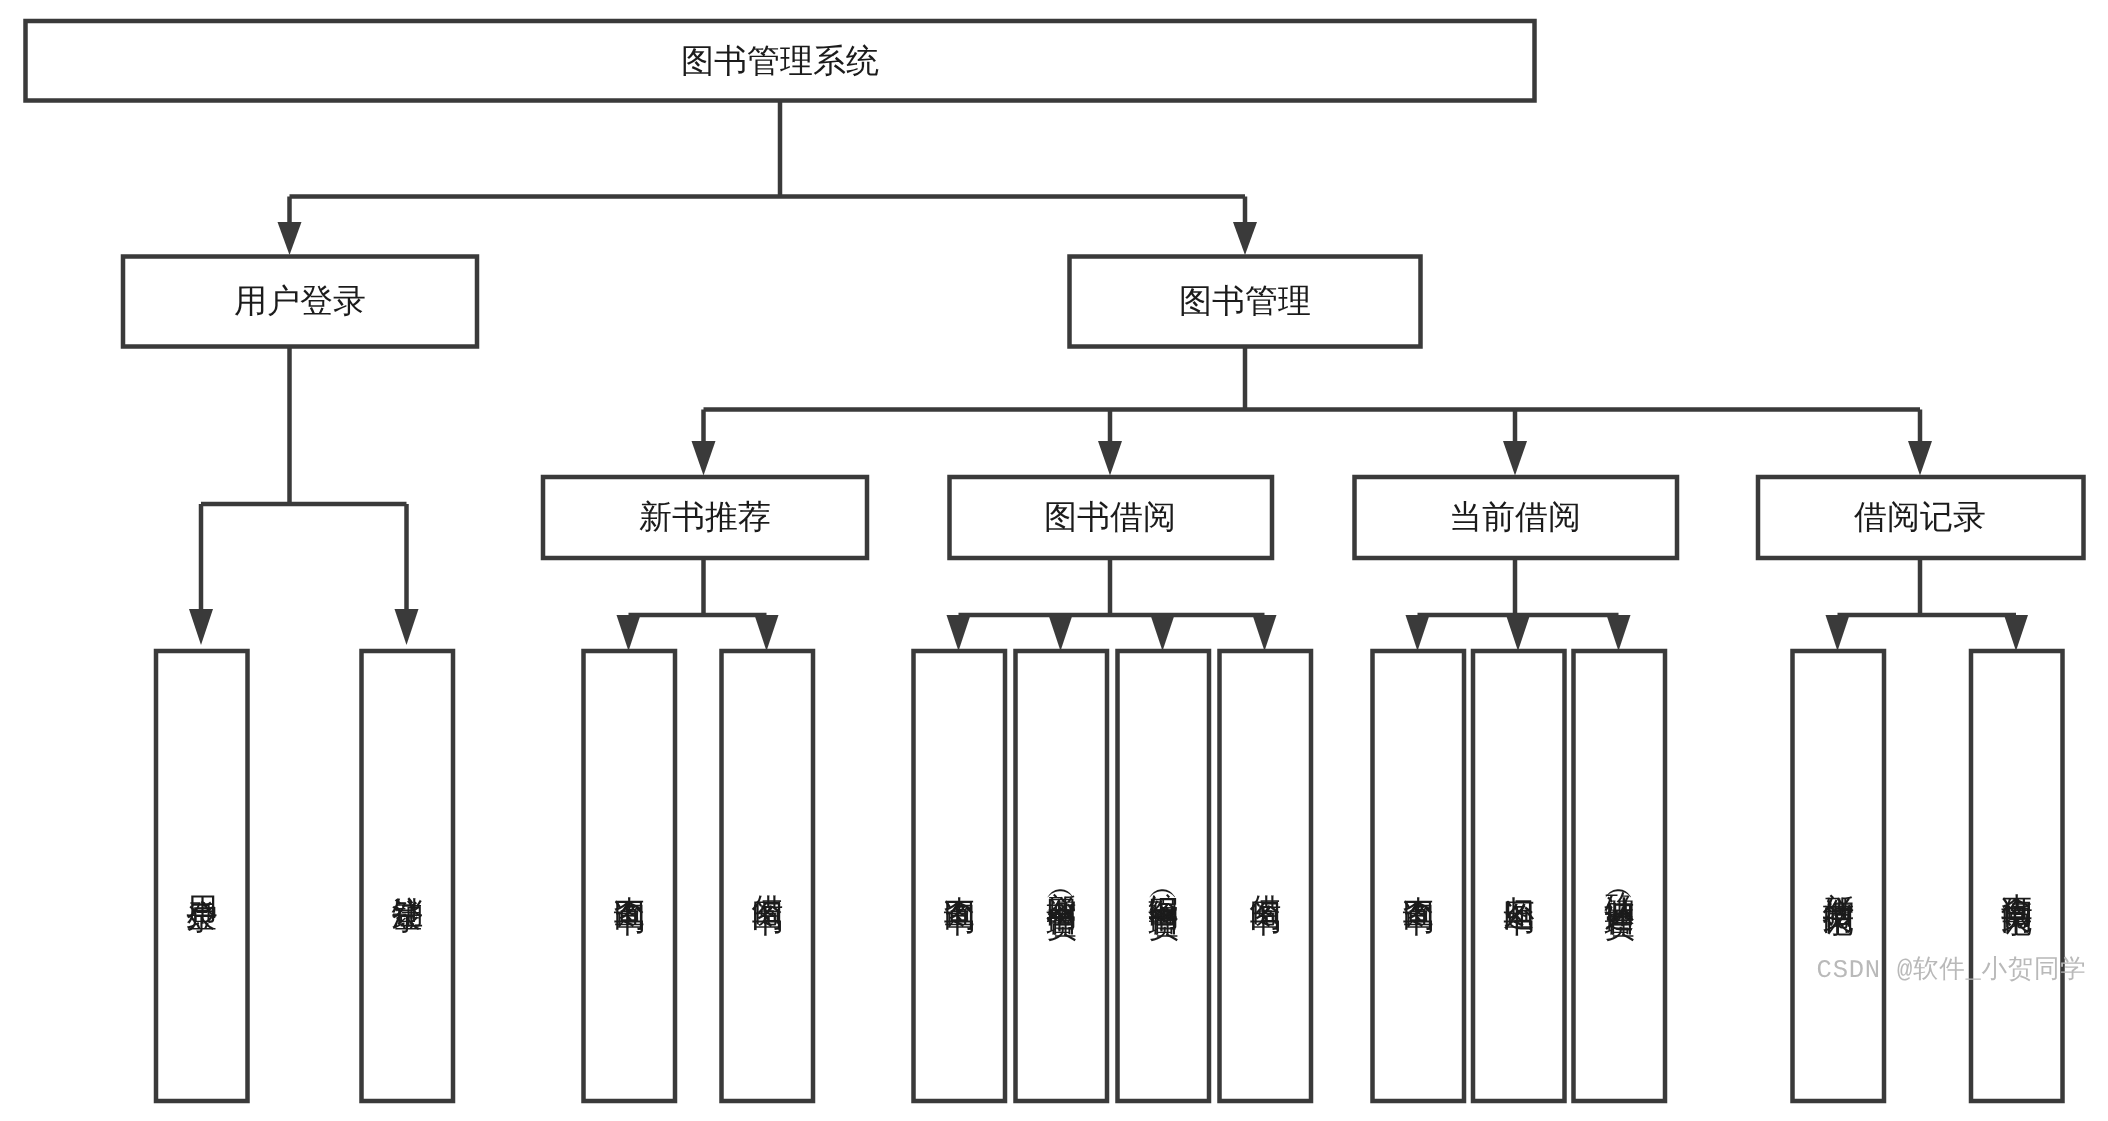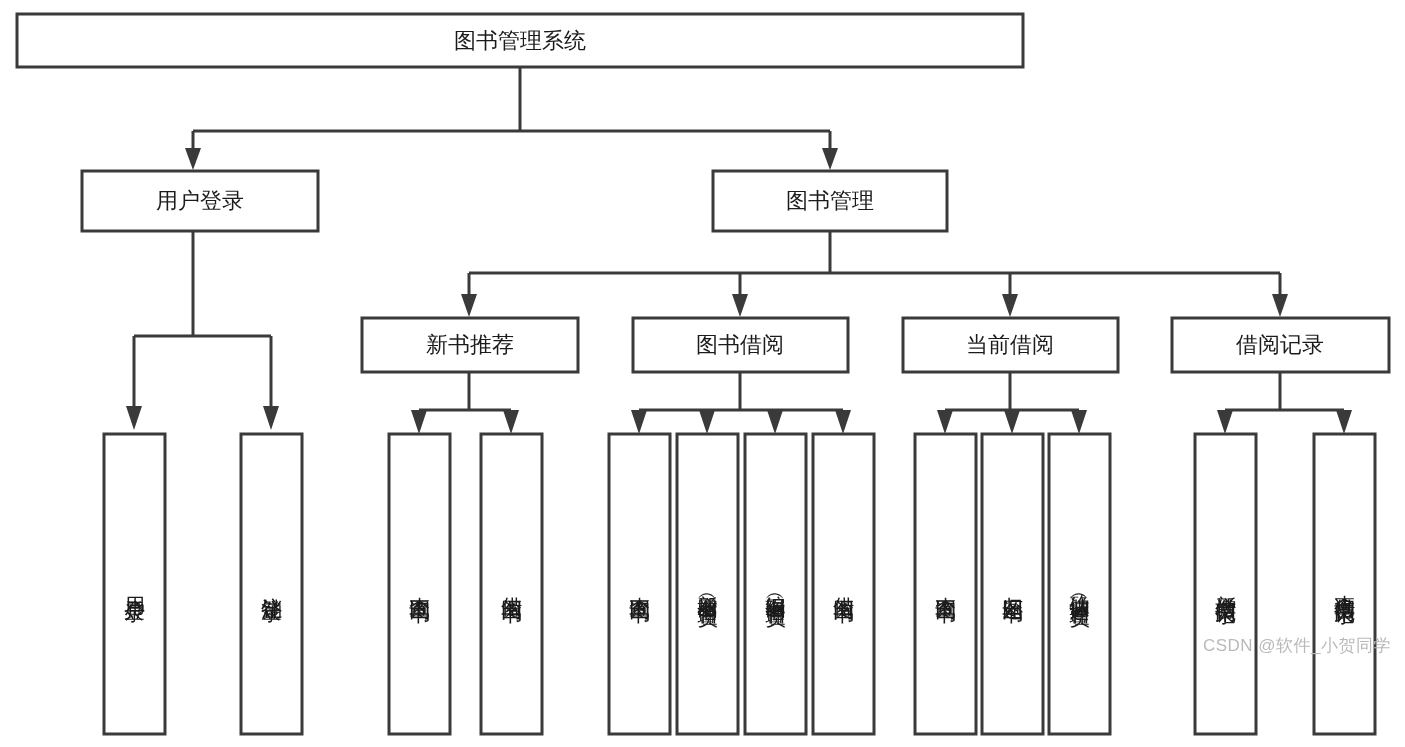--- a/index.html
+++ b/index.html
@@ -60,21 +60,21 @@
     color: #1b1b1b;
     letter-spacing: 2px;
     white-space: nowrap;
     text-align: center;
     pointer-events: none;
   }
   .watermark {
     position: absolute;
     right: 14px;
     bottom: 4px;
-    font-family: Liberation Sans, sans-serif;
+    font-family: Liberation Mono, monospace;
     font-size: 17px;
     color: #b9b9b9;
     white-space: nowrap;
     letter-spacing: 0.5px;
     margin-top: 44px;
   }
 </style>
 </head>
 <body>
 

